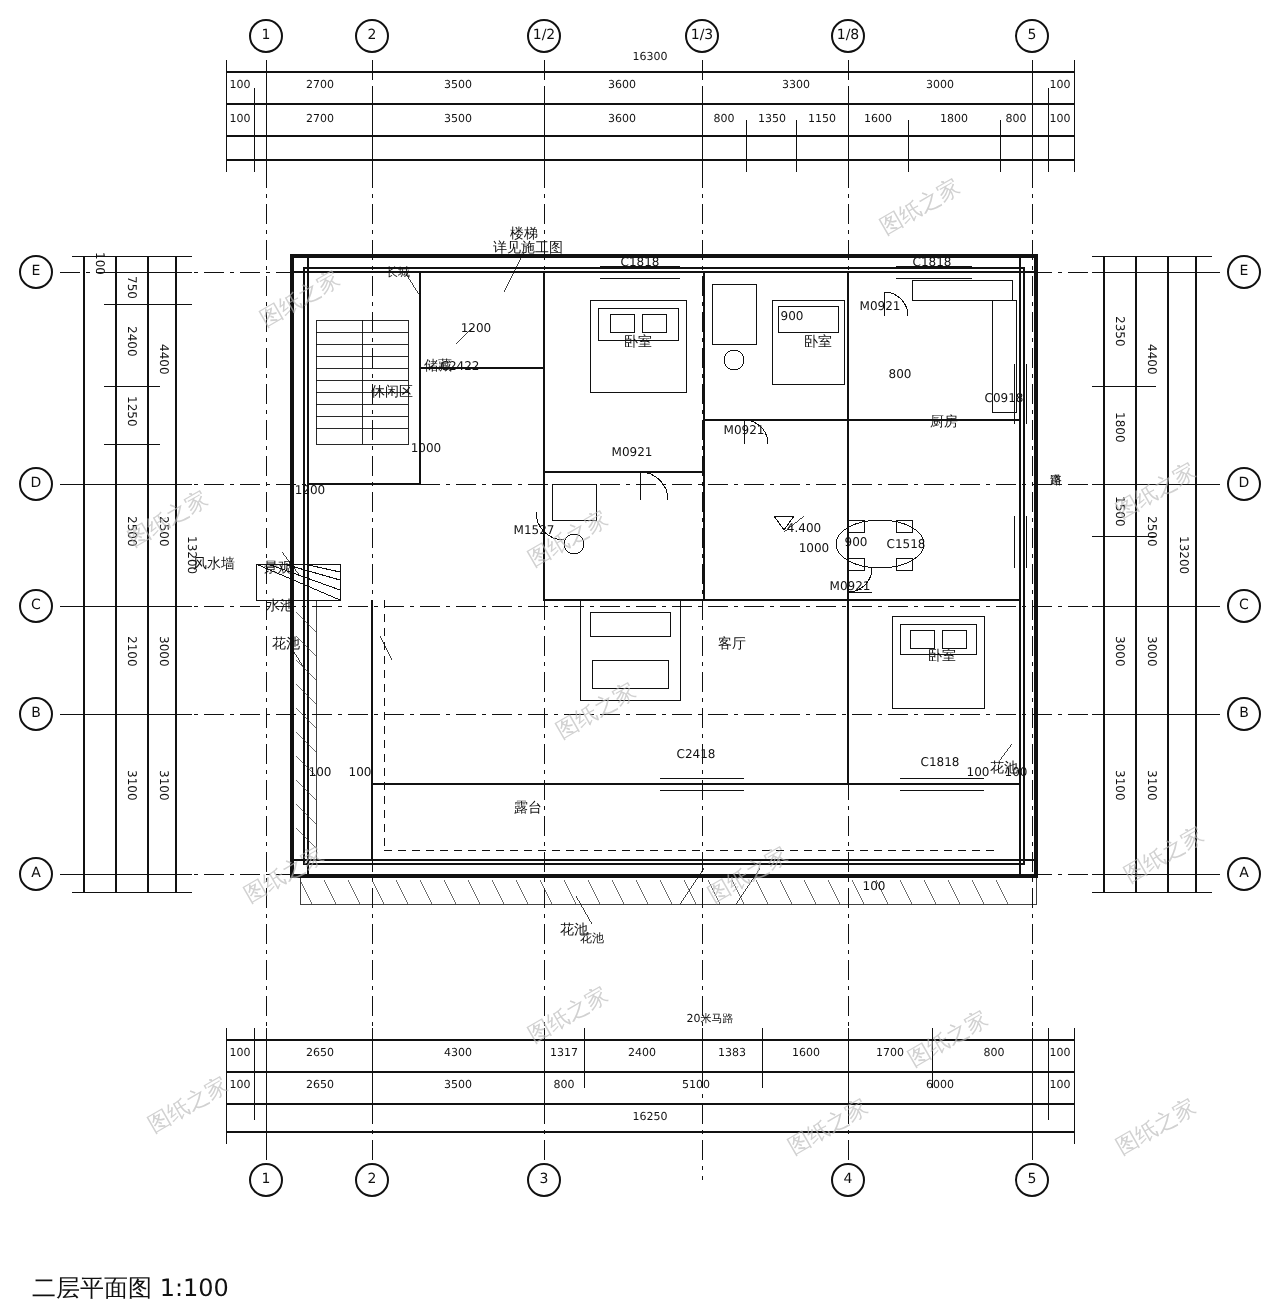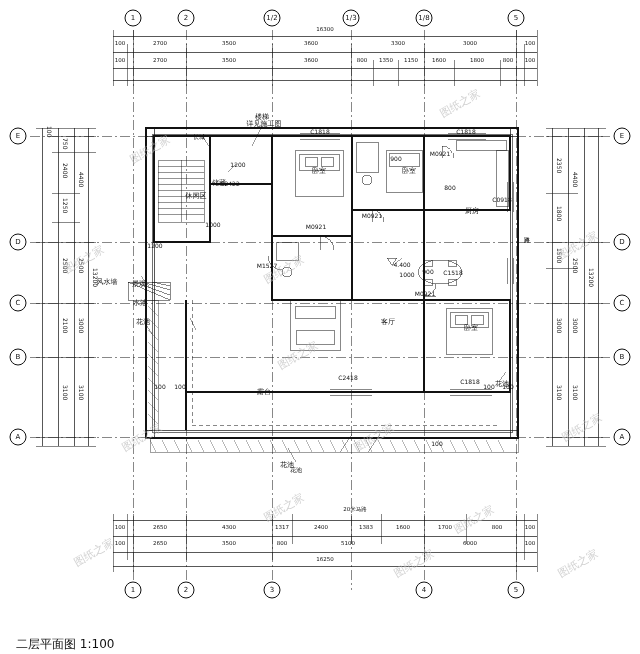--- a/index.html
+++ b/index.html
@@ -394,23 +394,23 @@
 <div class="t v" style="left:572px;top:172px">4400</div>
 <div class="t v" style="left:572px;top:258px">2500</div>
 <div class="t v" style="left:572px;top:318px">3000</div>
 <div class="t v" style="left:572px;top:385px">3100</div>
 <div class="t v" style="left:588px;top:268px">13200</div>
 
 <div id="rooms-layer">
     <div class="room" style="left: 319px; top: 171px;">卧室</div>
     <div class="room" style="left: 409px; top: 171px;">卧室</div>
     <div class="room" style="left: 472px; top: 211px;">厨房</div>
-    <div class="room" style="left: 388px; top: 322px; text-align: right;">客厅</div>
+    <div class="room" style="left: 366px; top: 322px; text-align: right;">客厅</div>
     <div class="room" style="left: 471px; top: 328px;">卧室</div>
-    <div class="room" style="left: 264px; top: 392px;">露台</div>
+    <div class="room" style="left: 264px; top: 404px;">露台</div>
     <div class="room" style="left: 196px; top: 196px;">休闲区</div>
     <div class="room" style="left: 219px; top: 183px;">储藏</div>
     <div class="room" style="left: 107px; top: 282px;">风水墙</div>
     <div class="room" style="left: 140px; top: 270px; margin-top: 33px;">水池</div>
     <div class="room" style="left: 143px; top: 322px;">花池</div>
     <div class="room" style="left: 502px; top: 384px;">花池</div>
     <div class="room" style="left: 287px; top: 465px;">花池</div>
     <div class="room" style="left: 262px; top: 117px;">楼梯</div>
     <div class="room" style="left: 264px; top: 124px;">详见施工图</div>
     <div class="room" style="left: 139px; top: 284px; font-family: Liberation Mono, monospace;">景观</div>

